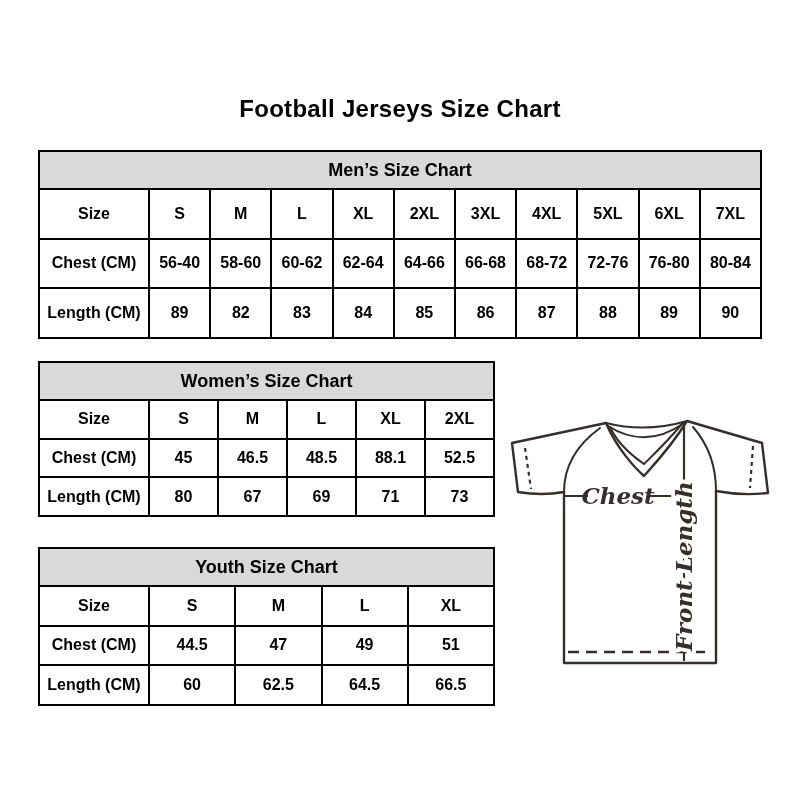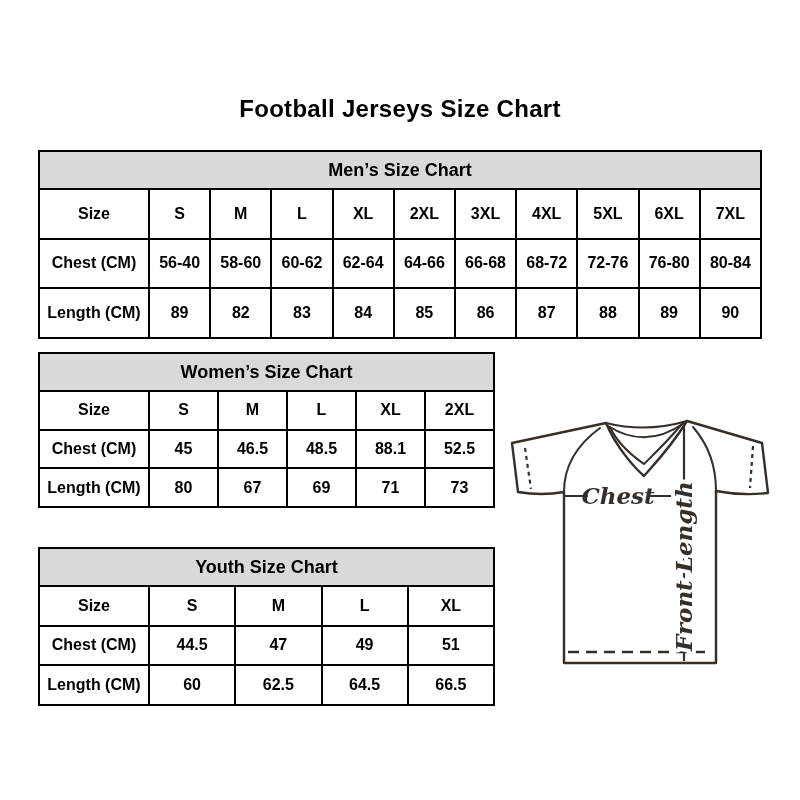--- a/index.html
+++ b/index.html
@@ -15,21 +15,21 @@
     position:absolute;border-collapse:collapse;table-layout:fixed;background:#fff;
   }
   .size-table th,.size-table td{
     border:2px solid #000;text-align:center;vertical-align:middle;
     font-weight:bold;padding:0;font-size:16px;color:#000;
   }
   .size-table th.ttl{
     background:#d9d9d9;font-size:18px;height:36px;
   }
   #mens-table{left:38px;top:150px;width:724px;height:189px;}
-  #womens-table{left:38px;top:352px;width:457px;height:156px;}
+  #womens-table{left:38px;top:361px;width:457px;height:156px;}
   #youth-table{left:38px;top:547px;width:457px;height:159px;padding-left:47px;}
   col.label-col{width:110px;}
   #jersey-svg{position:absolute;left:0;top:0;width:800px;height:800px;pointer-events:none;}
   .jline{fill:none;stroke:#362e29;stroke-width:2.4;stroke-linecap:round;stroke-linejoin:round;}
   .jthin{fill:none;stroke:#362e29;stroke-width:2;stroke-linecap:round;stroke-linejoin:round;}
   .jdash{fill:none;stroke:#362e29;stroke-width:2.2;stroke-dasharray:4 4;}
   .jhem{fill:none;stroke:#362e29;stroke-width:2.6;stroke-dasharray:11 7;}
   .jmeasure{fill:none;stroke:#362e29;stroke-width:2.2;}
   .jtext{
     font-family:"DejaVu Serif","Liberation Serif",serif;

